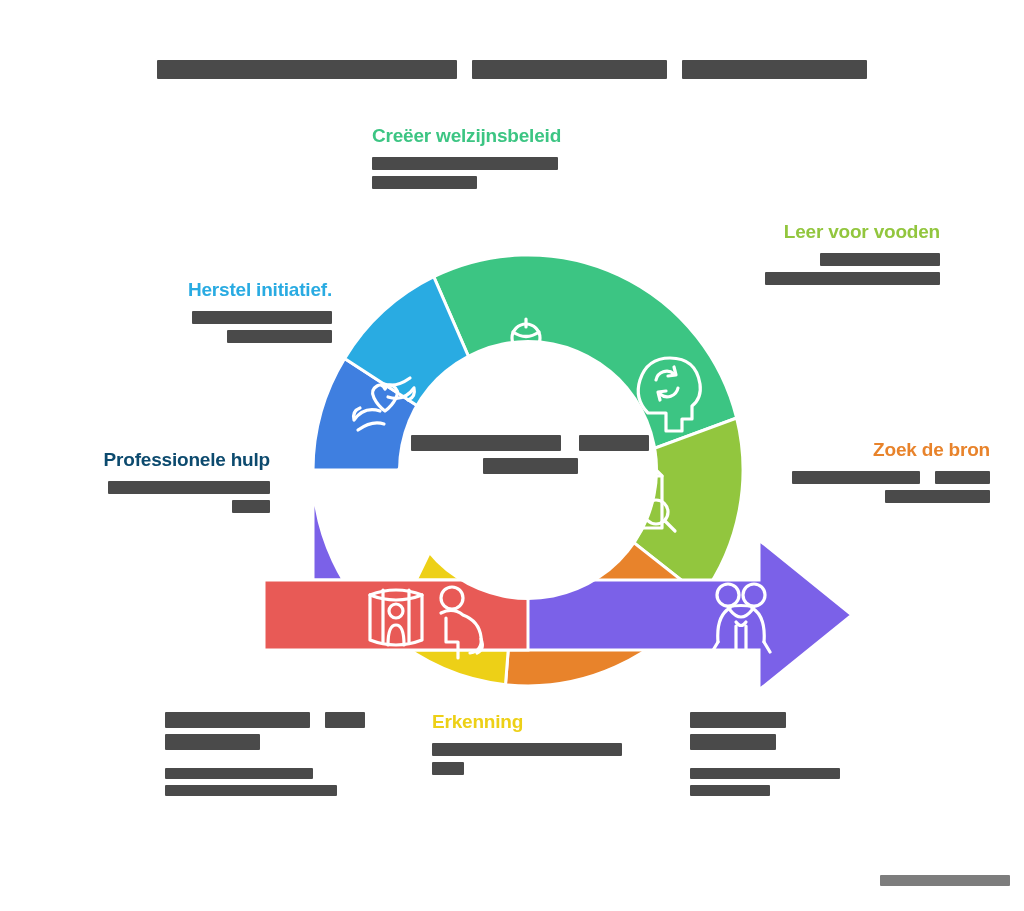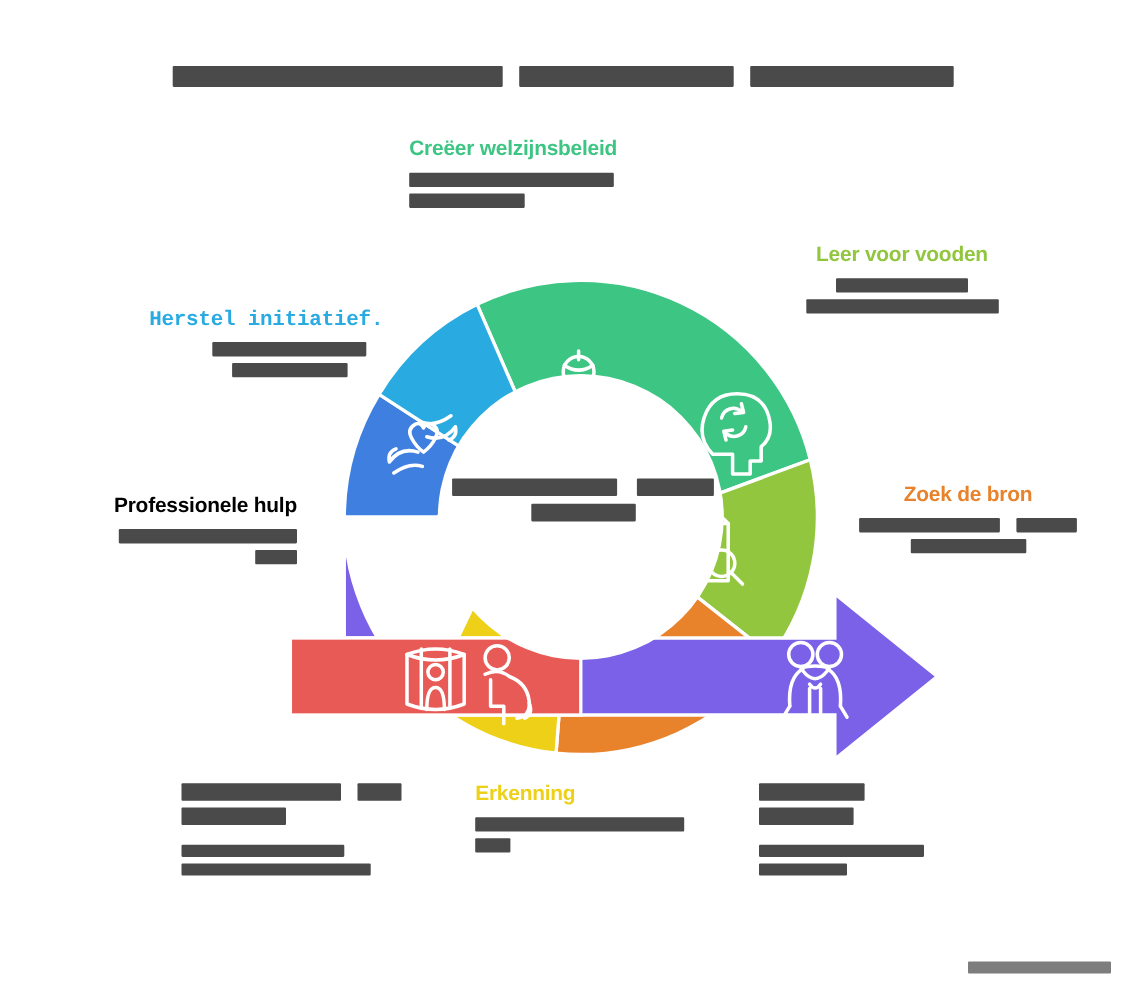--- a/index.html
+++ b/index.html
@@ -38,31 +38,31 @@
   }
   .callout .body{margin-top:9px;}
   .callout .body .rd{height:13px;}
   .callout .body .rd-row{margin-bottom:6px;}
   .callout .sub{margin-top:18px;}
   .callout .sub .rd{height:11px;}
   .callout .sub .rd-row{margin-bottom:6px;}
 
   .ta-c{text-align:left;}
   .ta-r{text-align:right;}
-  .ta-l{text-align:center;}
+  .ta-l{text-align:right;}
 
   
   #c-green   {left:372px;top:124px;width:256px;}
   #c-lime    {left:700px;top:220px;width:240px;}
   #c-orange  {left:770px;top:420px;width:220px;margin-top:18px;}
   #c-purple  {left:690px;top:712px;width:230px;}
   #c-yellow  {left:432px;top:710px;width:240px;}
   #c-red     {left:165px;top:712px;width:240px;}
   #c-blue    {left:78px;top:448px;width:192px;}
-  #c-cyan    {left:132px;top:278px;width:220px;font-family:Liberation Mono, monospace;}
+  #c-cyan    {left:112px;top:278px;width:220px;}
 
   
   #footer{position:absolute;right:14px;bottom:22px;}
   #footer .rd{height:11px;background:#7d7d7d;}
 </style>
 </head>
 <body>
 
 <div class="canvas">
 
@@ -272,21 +272,21 @@
       </span>
       <span class="rd-row"><span class="rd" style="width:95px;height:16px"></span></span>
     </div>
     <div class="sub">
       <span class="rd-row"><span class="rd" style="width:148px"></span></span>
       <span class="rd-row"><span class="rd" style="width:172px"></span></span>
     </div>
   </div>
 
   <div class="callout ta-r" id="c-blue">
-    <div class="head" style="color:#000000">Professionele hulp</div>
+    <div class="head" style="color:#0c4a6e">Professionele hulp</div>
     <div class="body">
       <span class="rd-row"><span class="rd" style="width:162px"></span></span>
       <span class="rd-row"><span class="rd" style="width:38px"></span></span>
     </div>
   </div>
 
   <div class="callout ta-l" id="c-cyan">
     <div class="head" style="color:#29ABE2">Herstel initiatief.</div>
     <div class="body" style="margin-left:42px">
       <span class="rd-row"><span class="rd" style="width:140px"></span></span>

